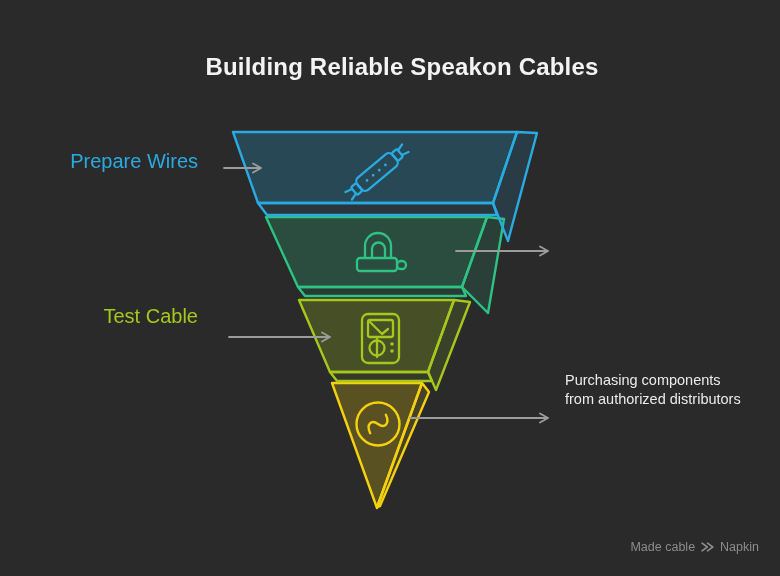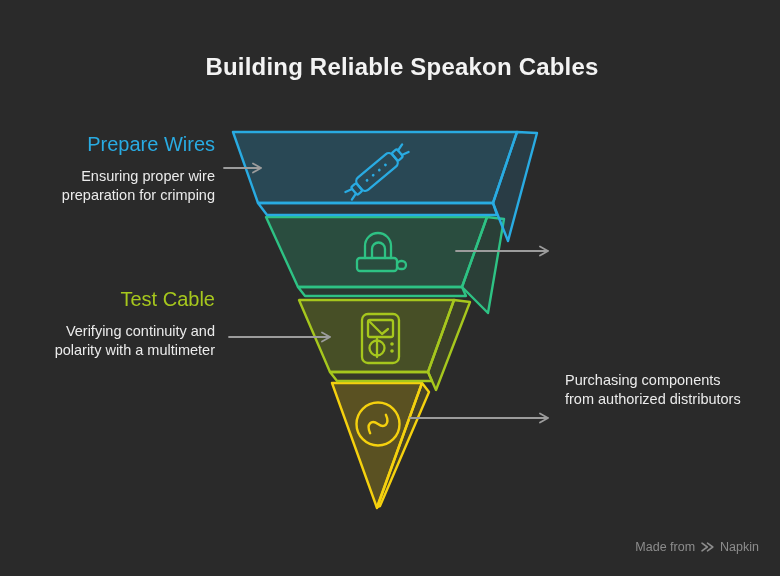--- a/index.html
+++ b/index.html
@@ -6,21 +6,21 @@
   .canvas{
     position:relative;width:780px;height:576px;background:#2A2A2A;overflow:hidden;
     font-family:"Liberation Sans", sans-serif;
   }
   .title{
     position:absolute;top:53px;left:0;width:100%;text-align:center;margin:0;
     font-size:24px;font-weight:700;color:#F3F3F3;letter-spacing:.2px;padding-left:12px;
   }
   svg.scene{position:absolute;inset:0;}
   .step{position:absolute;z-index:2;}
-  .step h2{margin:0;font-size:20px;font-weight:500;line-height:23px;}
+  .step h2{margin:17px;font-size:20px;font-weight:500;line-height:23px;}
   .step p{margin:11px 0 0;font-size:14.5px;line-height:18.5px;color:#EBEBEB;}
   .step.left{text-align:right;}
   .step1{top:133px;right:565px;width:190px;}
   .step2{top:216px;left:565px;width:182px;}
   .step3{top:288px;right:565px;width:195px;}
   .step4{top:359px;left:565px;width:178px;}
   .step4 h2{line-height:22px;width:170px;}
   .step4 p{margin-top:12px;}
   .footer{
     position:absolute;top:540px;right:21px;z-index:2;display:flex;align-items:center;gap:5px;
@@ -94,35 +94,33 @@
     <g stroke="#9C9C9C" stroke-width="1.8" fill="none" stroke-linecap="round" stroke-linejoin="round">
       <path d="M224 168 H261 M261 168 l-8 -4.5 M261 168 l-8 4.5"></path>
       <path d="M456 251 H548 M548 251 l-8 -4.5 M548 251 l-8 4.5"></path>
       <path d="M229 337 H330 M330 337 l-8 -4.5 M330 337 l-8 4.5"></path>
       <path d="M410 418 H548 M548 418 l-8 -4.5 M548 418 l-8 4.5"></path>
     </g>
   </svg>
 
   <div class="step left step1">
     <h2 style="color: rgb(41, 171, 226);">Prepare Wires</h2>
-    <p>Ensuring proper wire preparation for crimping</p>
   </div>
 
 
   <div class="step left step3">
     <h2 style="color: rgb(166, 199, 29);">Test Cable</h2>
-    <p>Verifying continuity and polarity with a multimeter</p>
   </div>
 
   <div class="step step4">
     <p>Purchasing components from authorized distributors</p>
   </div>
 
   <div class="footer">
-    <span>Made from</span>
+    <span>Made cable</span>
     <svg width="15" height="14" viewBox="0 0 15 14">
       <g stroke="#8C8C8C" stroke-width="1.6" fill="none" stroke-linecap="round" stroke-linejoin="round">
         <polyline points="2,3.2 7.3,7 2,10.8"></polyline>
         <polyline points="7.5,3.2 12.8,7 7.5,10.8"></polyline>
       </g>
     </svg>
     <span>Napkin</span>
   </div>
 
 </div>

